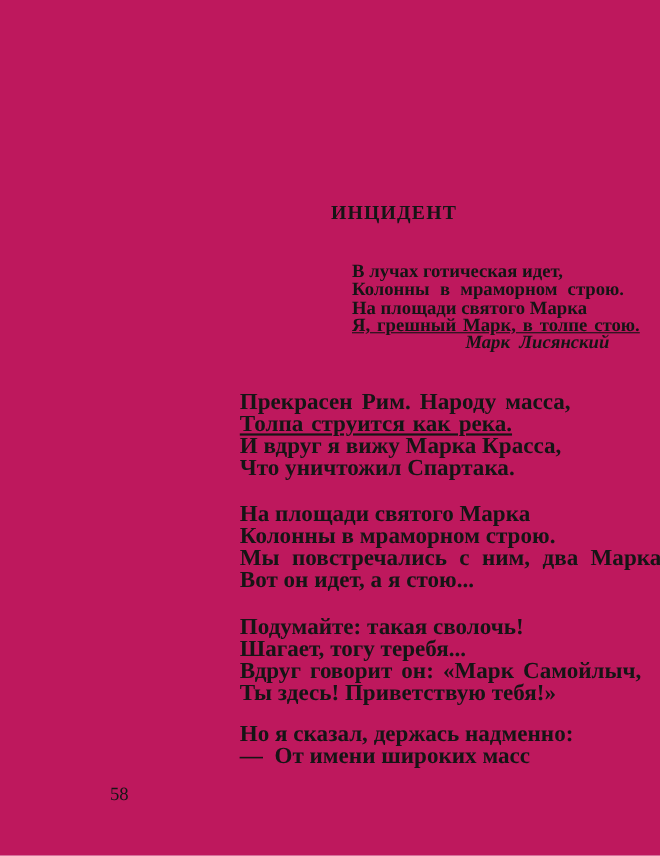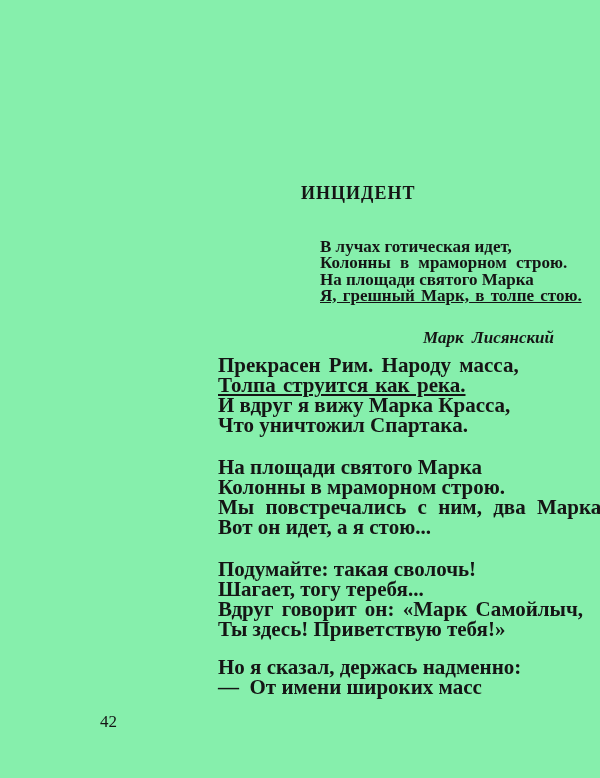--- a/index.html
+++ b/index.html
@@ -4,21 +4,21 @@
 <style>
   html, body {
     margin: 0;
     padding: 0;
     background: #ffffff;
   }
   .page {
     position: relative;
     width: 600px;
     height: 778px;
-    background: #86efac;
+    background: #be185d;
     font-family: "Liberation Serif", serif;
     color: #151515;
     overflow: hidden;
   }
   .poem-title {
     position: absolute;
     top: 183px;
     left: 301px;
     font-size: 18px;
     font-weight: 700;
@@ -32,21 +32,21 @@
     width: 234px;
     font-size: 17px;
     font-weight: 700;
     line-height: 16.3px;
   }
   .epigraph .line {
     white-space: pre;
   }
   .attribution {
     position: absolute;
-    top: 328px;
+    top: 301px;
     left: 320px;
     width: 234px;
     text-align: right;
     font-size: 17px;
     font-weight: 700;
     font-style: italic;
     white-space: pre;
   }
   .poem {
     position: absolute;
@@ -116,15 +116,15 @@
       <div class="line">Ты здесь! Приветствую тебя!»</div>
     </div>
 
     <div class="stanza">
       <div class="line">Но я сказал, держась надменно:</div>
       <div class="line">—  От имени широких масс</div>
     </div>
 
   </div>
 
-  <div class="page-number">42</div>
+  <div class="page-number">58</div>
 
 </div>
 
 </body></html>

